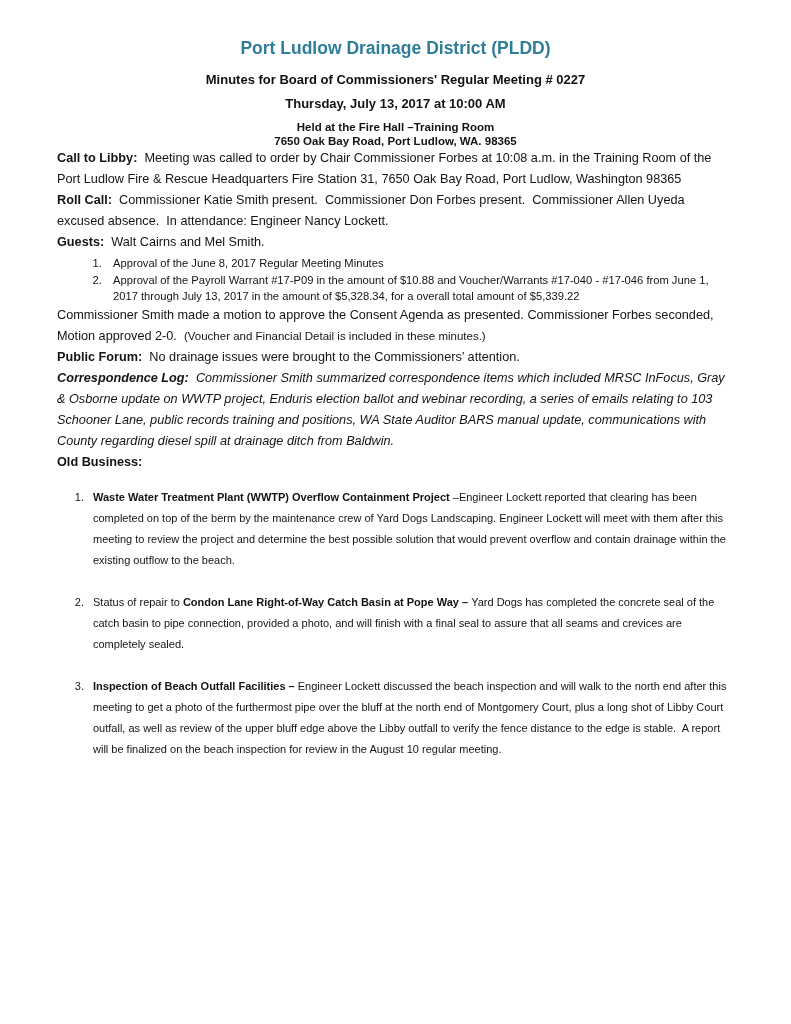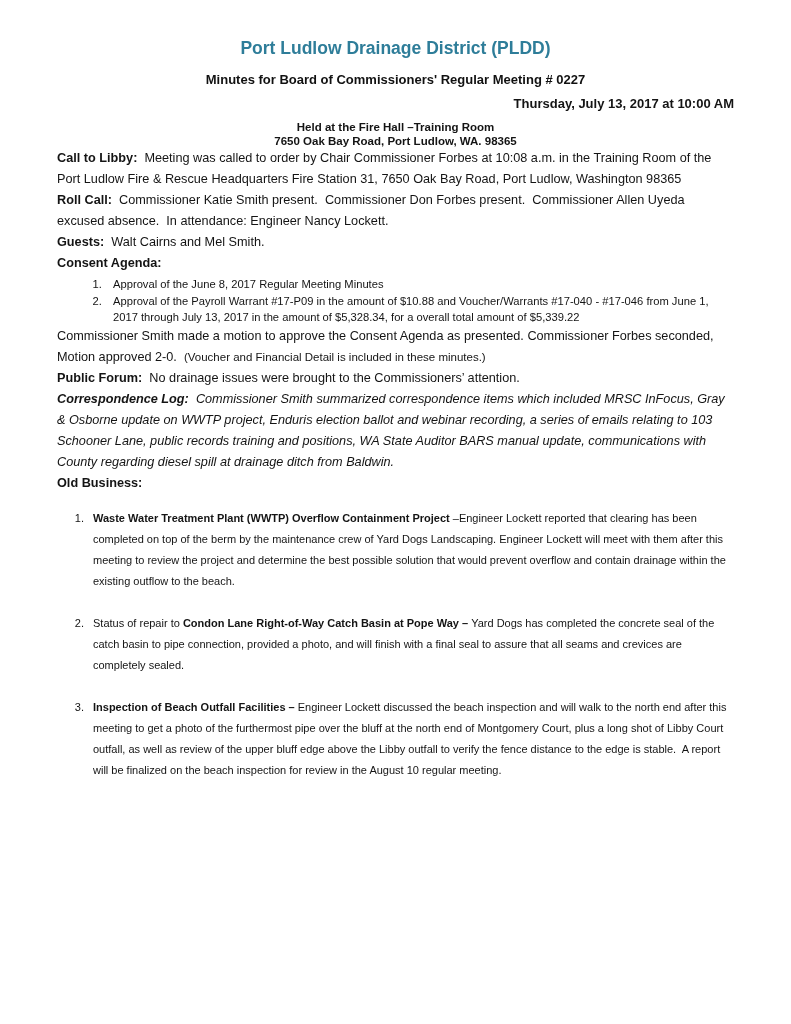--- a/index.html
+++ b/index.html
@@ -38,21 +38,20 @@
     font-size: 13px;
     font-weight: bold;
     line-height: 16px;
     color: #111;
   }
   .meeting-datetime {
     margin-top: 8px;
     font-size: 13px;
     font-weight: bold;
     line-height: 16px;
-    text-align: right;
   }
   .location-line1 {
     margin-top: 8px;
     font-size: 11.5px;
     font-weight: bold;
     line-height: 14px;
   }
   .location-line2 {
     font-size: 11.5px;
     font-weight: bold;
@@ -130,21 +129,20 @@
       <div class="location-line1">Held at the Fire Hall –Training Room</div>
       <div class="location-line2">7650 Oak Bay Road, Port Ludlow, WA.  98365</div>
     </div>
 
     <p class="body-par mt-call"><span class="sec-label">Call to Libby:</span><span>  Meeting was called to order by Chair Commissioner Forbes at 10:08 a.m. in the Training Room of the Port Ludlow Fire &amp; Rescue Headquarters Fire Station 31, 7650 Oak Bay Road, Port Ludlow, Washington 98365</span></p>
 
     <p class="body-par mt-roll"><span class="sec-label">Roll Call:</span><span>  Commissioner Katie Smith present.  Commissioner Don Forbes present.  Commissioner Allen Uyeda excused absence.  In attendance: Engineer Nancy Lockett.</span></p>
 
     <p class="body-par mt-guests"><span class="sec-label">Guests:</span><span>  Walt Cairns and Mel Smith.</span></p>
 
-    <p class="heading-line mt-consent">Consent Agenda:</p>
     <ol class="consent-list">
       <li><span>Approval of the June 8, 2017 Regular Meeting Minutes</span></li>
       <li><span>Approval of the Payroll Warrant #17-P09 in the amount of $10.88 and Voucher/Warrants #17-040 - #17-046 from June 1, 2017 through July 13, 2017 in the amount of $5,328.34, for a overall total amount of $5,339.22</span></li>
     </ol>
 
     <p class="body-par mt-motion"><span>Commissioner Smith made a motion to approve the Consent Agenda as presented. Commissioner Forbes seconded, Motion approved 2-0.  </span><span class="motion-note">(Voucher and Financial Detail is included in these minutes.)</span></p>
 
     <p class="body-par mt-public"><span class="sec-label">Public Forum:</span><span>  No drainage issues were brought to the Commissioners’ attention.</span></p>
 
     <p class="body-par mt-corr"><span class="sec-label">Correspondence Log:</span><span>  Commissioner Smith summarized correspondence items which included MRSC InFocus, Gray &amp; Osborne update on WWTP project, Enduris election ballot and webinar recording, a series of emails relating to 103 Schooner Lane, public records training and positions, WA State Auditor BARS manual update, communications with County regarding diesel spill at drainage ditch from Baldwin.</span></p>

